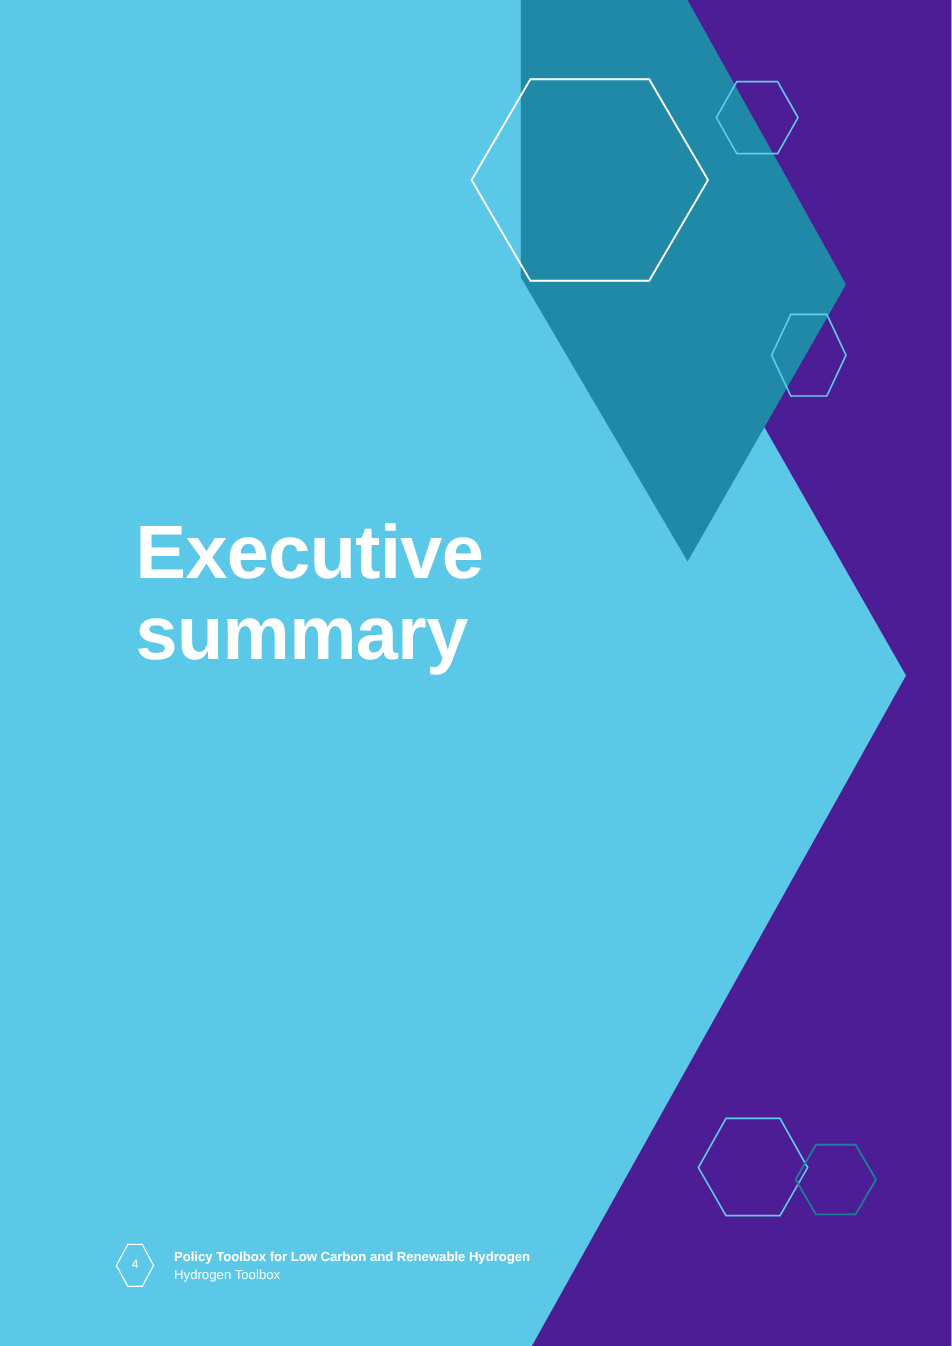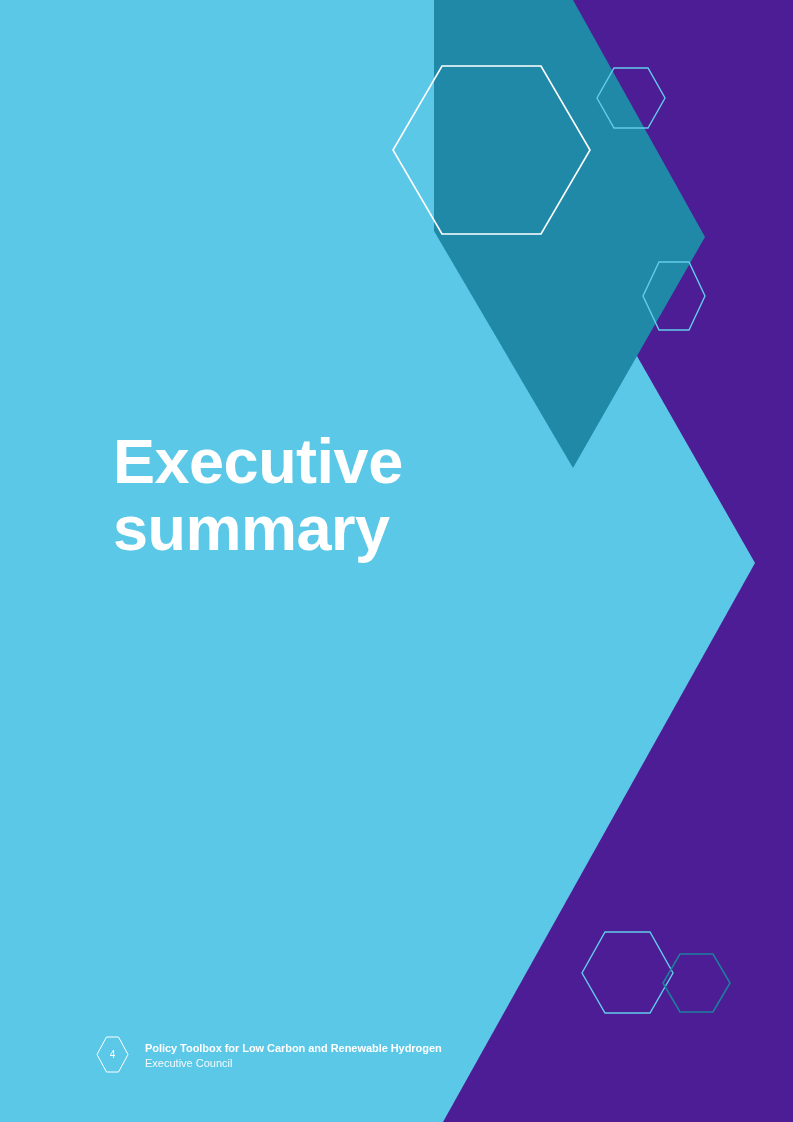--- a/index.html
+++ b/index.html
@@ -123,18 +123,18 @@
 
     <div class="page-number-badge">
       <svg width="33" height="37" viewBox="0 0 33 37" xmlns="http://www.w3.org/2000/svg">
         <polygon points="10.5,1 22.5,1 32,18.5 22.5,36 10.5,36 1,18.5" fill="none" stroke="#ffffff" stroke-width="1"></polygon>
       </svg>
       <span class="page-number-text">4</span>
     </div>
 
     <div class="footer-text">
       <p class="footer-title">Policy Toolbox for Low Carbon and Renewable Hydrogen</p>
-      <p class="footer-sub">Executive Council</p>
+      <p class="footer-sub">Hydrogen Toolbox</p>
     </div>
 
   </div>
 
 </div>
 
 </body></html>

